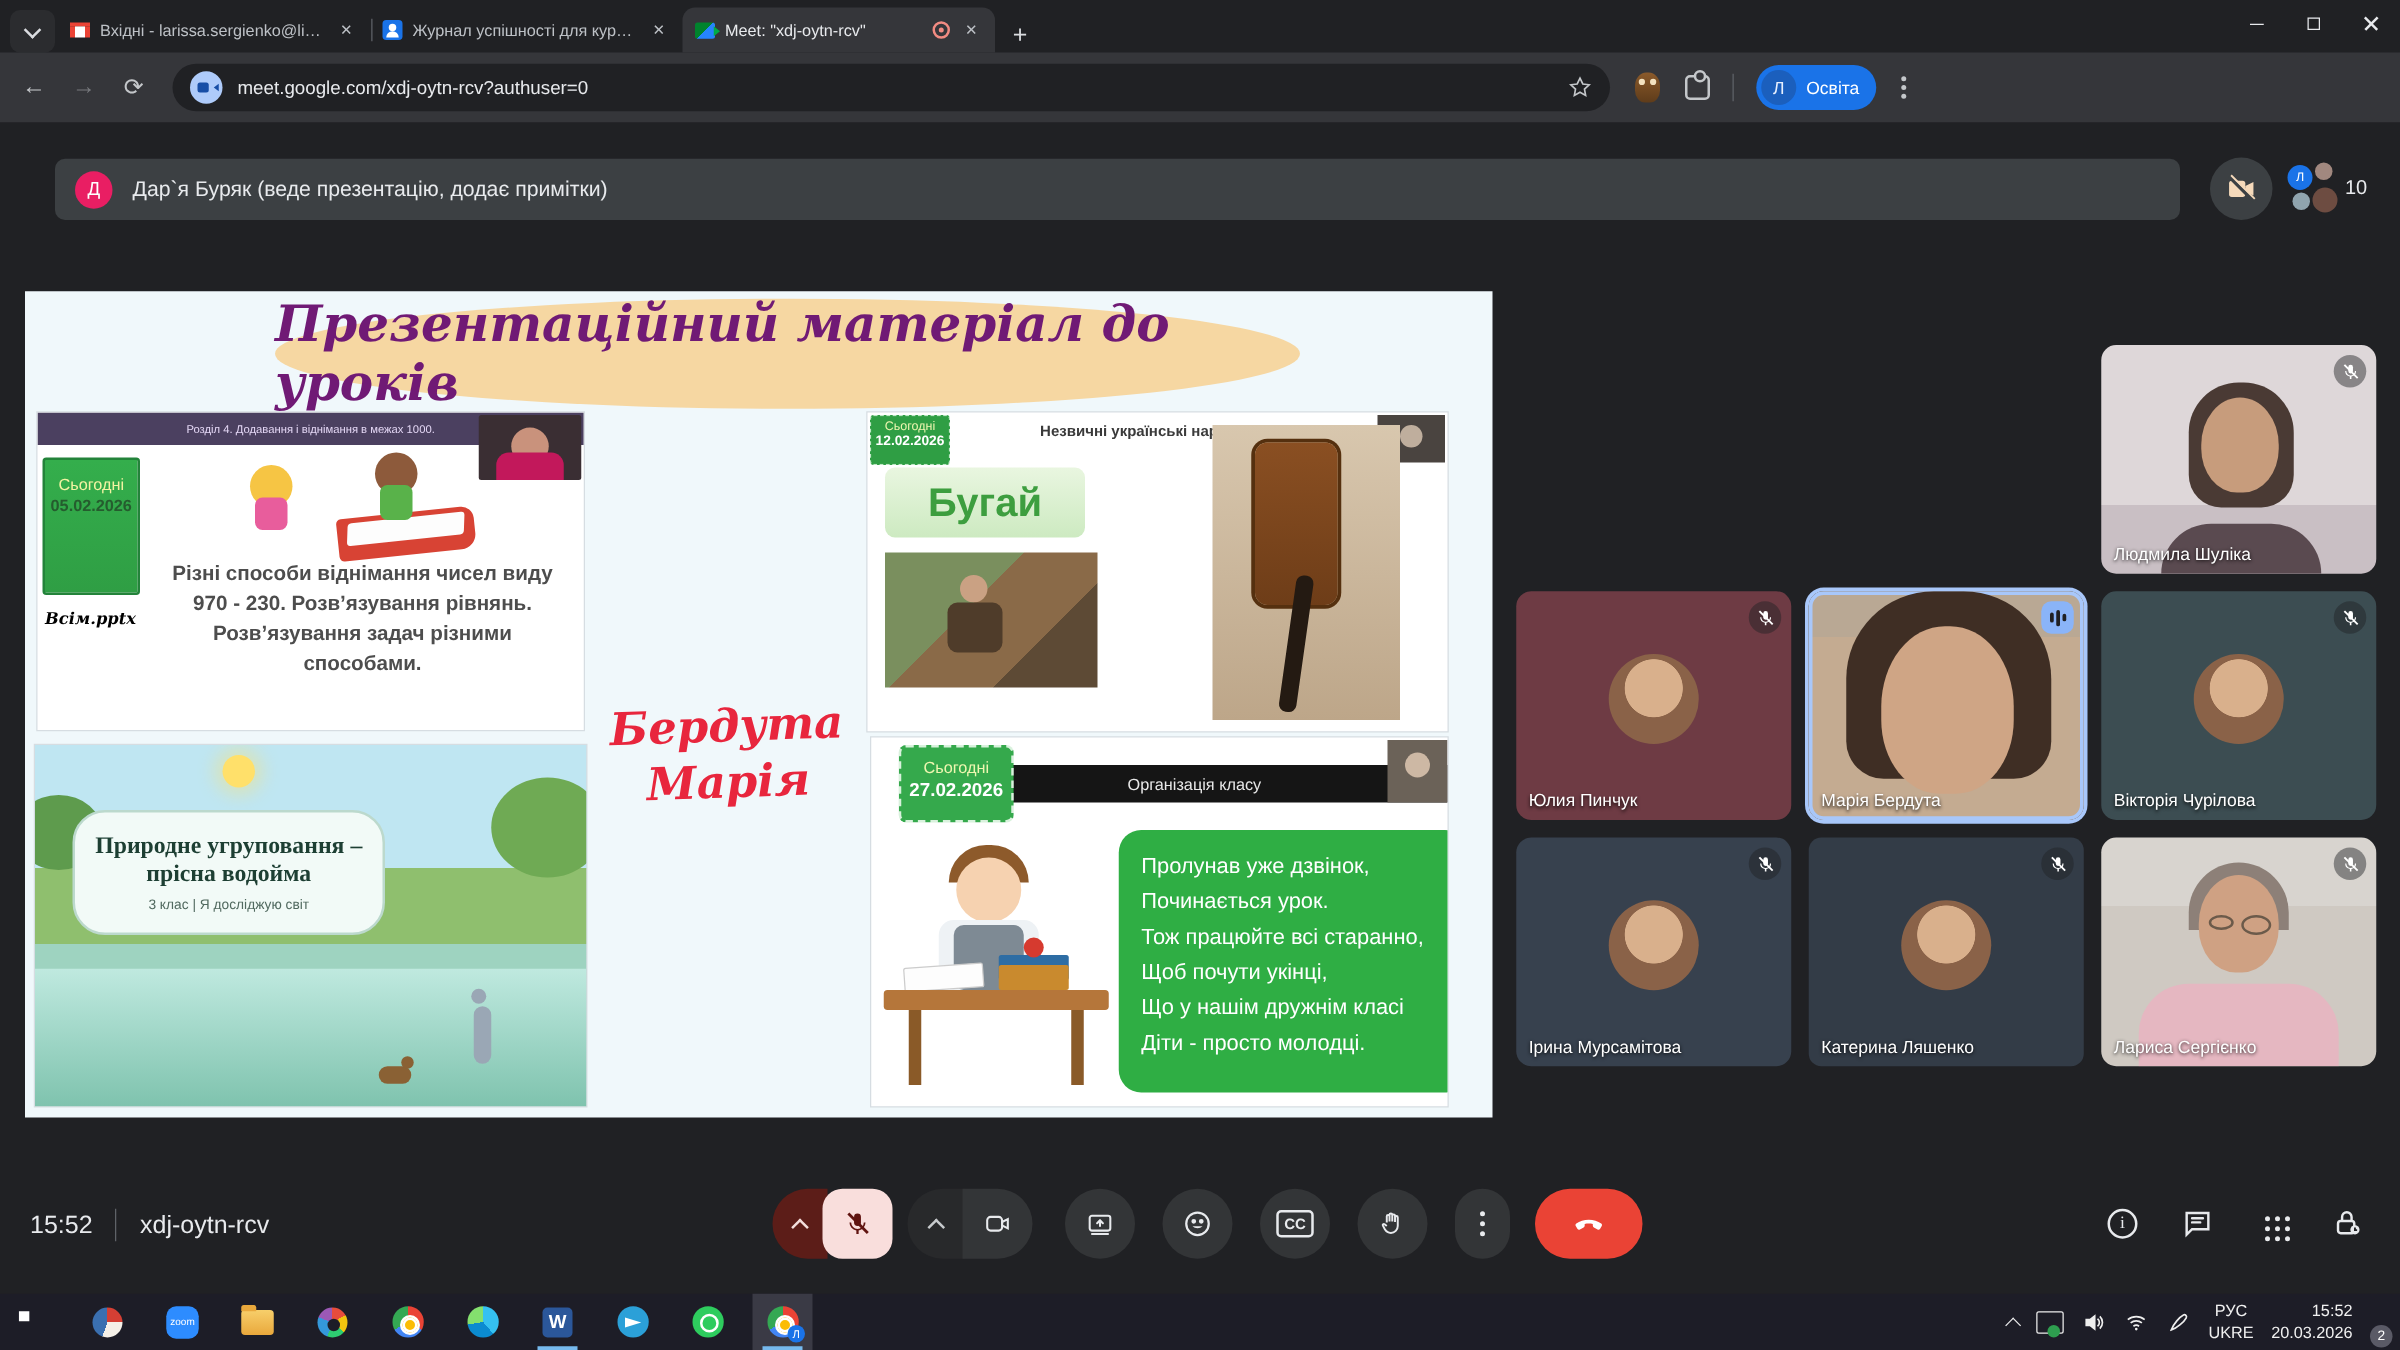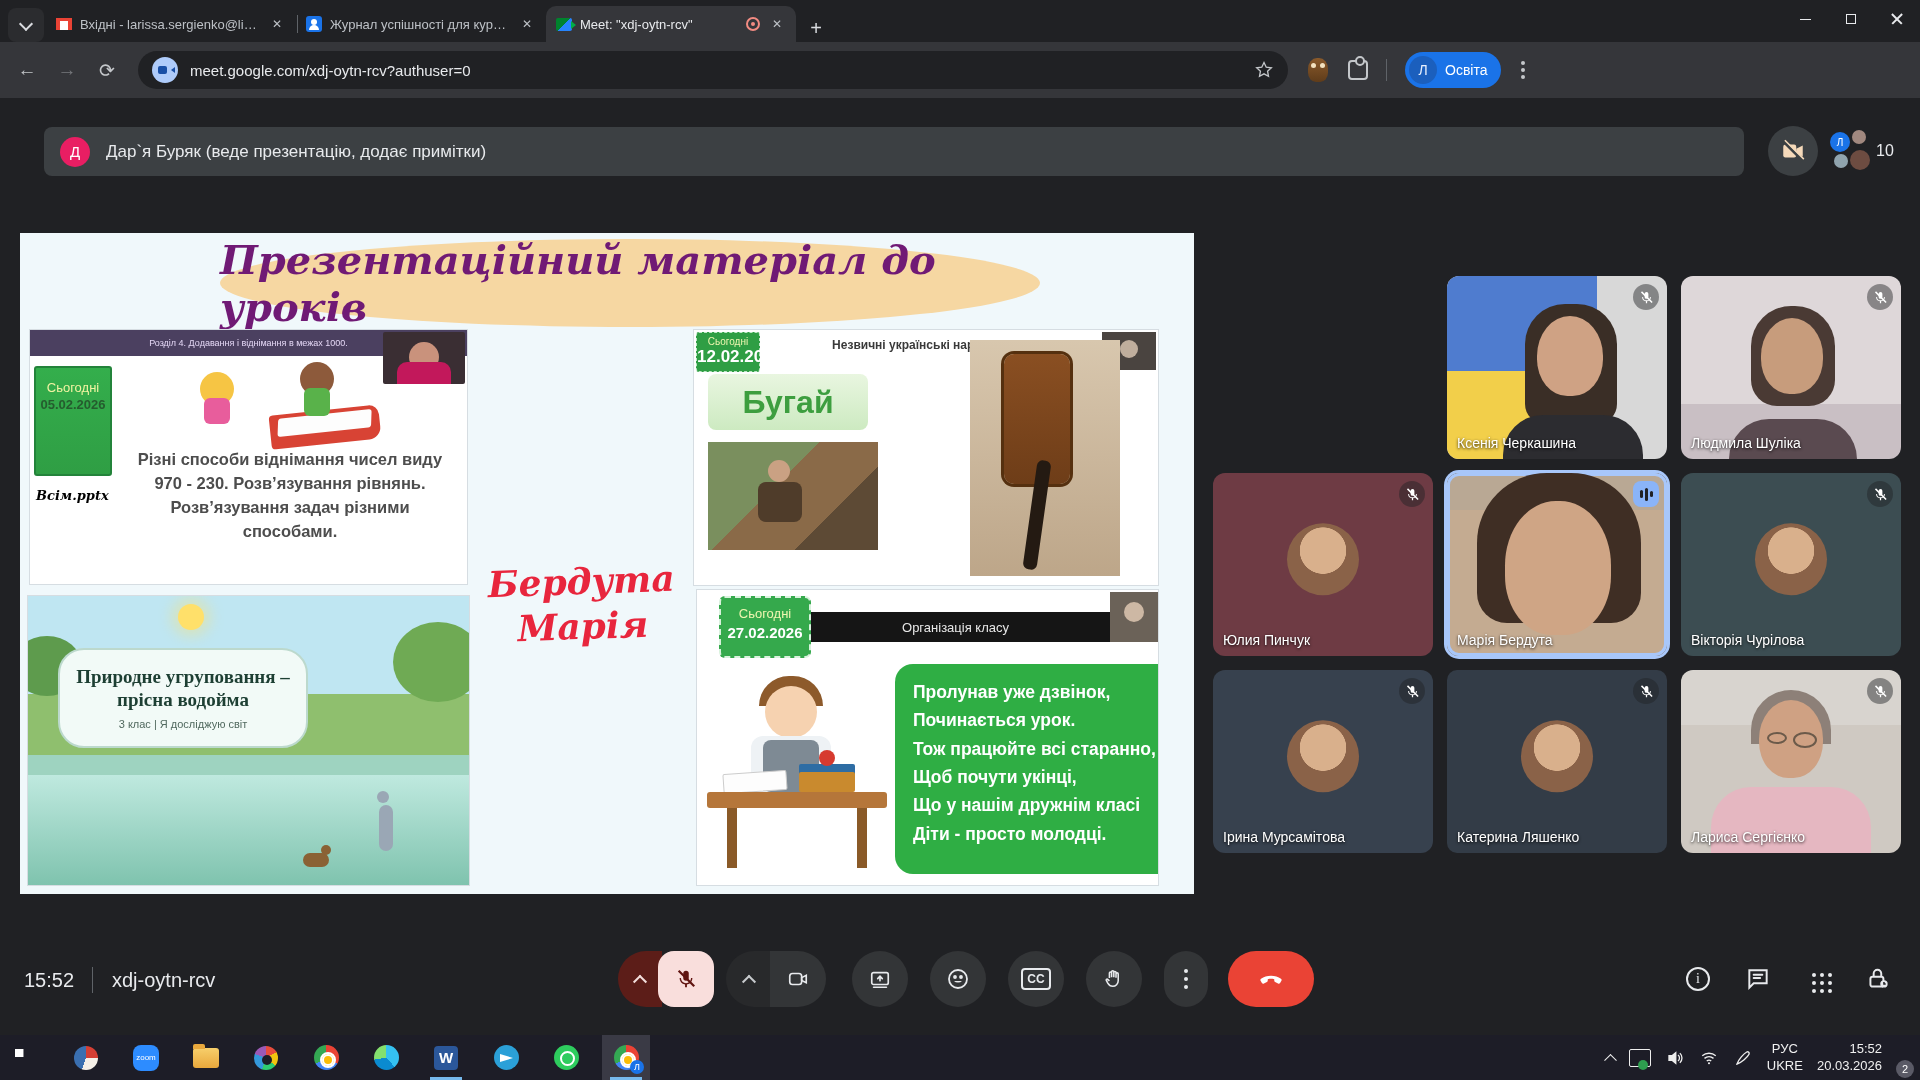--- a/index.html
+++ b/index.html
@@ -99,39 +99,39 @@
   .nat-frame { position:absolute; left:30px; top:52px; width:250px; height:100px; background:#f2faf7; border:2px solid #bcd9cd; border-radius:26px; display:flex; flex-direction:column; align-items:center; justify-content:center; gap:6px; padding:0 10px; }
   .nat-title { font-family:"Liberation Serif", serif; font-weight:bold; color:#1d3f33; font-size:19px; text-align:center; line-height:1.2; }
   .nat-sub { color:#51695f; font-size:11px; }
   .nat-heron { position:absolute; right:76px; bottom:34px; width:14px; height:46px; border-radius:7px; background:#9aa7b5; }
   .nat-heron::before { content:""; position:absolute; left:-2px; top:-14px; width:12px; height:12px; border-radius:50%; background:#9aa7b5; }
   .nat-duck { position:absolute; right:140px; bottom:18px; width:26px; height:14px; border-radius:8px; background:#8a6134; }
   .nat-duck::before { content:""; position:absolute; right:-2px; top:-8px; width:10px; height:10px; border-radius:50%; background:#8a6134; }
   
   .instr { left:674px; top:97px; width:464px; height:255px; }
   .instr-tag { position:absolute; left:2px; top:2px; width:64px; height:40px; background:#2f9e44; border:1px dashed #bfe8c6; border-radius:3px; text-align:center; padding-top:3px; }
-  .instr-tag .t1 { color:#eef6b0; font-size:10px; } .instr-tag .t2 { color:#fff; font-size:17px; font-weight:bold; }
+  .instr-tag .t1 { color:#eef6b0; font-size:10px; } .instr-tag .t2 { color:#fff; font-size:11px; font-weight:bold; }
   .instr-head { position:absolute; left:120px; top:8px; width:280px; color:#3a3a3a; font-size:12px; font-weight:bold; text-align:center; }
   .instr-cam { position:absolute; right:2px; top:2px; width:54px; height:38px; background:#4a4440; }
   .instr-cam::before { content:""; position:absolute; left:18px; top:8px; width:18px; height:18px; border-radius:50%; background:#bfae9d; }
   .bugai { position:absolute; left:14px; top:44px; width:160px; height:56px; border-radius:8px; background:linear-gradient(#e9f6e0,#cdeac1); display:flex; align-items:center; justify-content:center; color:#3d9e3f; font-size:32px; font-weight:bold; }
   .instr-man { position:absolute; left:14px; top:112px; width:170px; height:108px; background:linear-gradient(135deg,#7a8f5e 0 40%,#8a6a48 40% 70%,#5d4a35 70%); }
   .instr-man::before { content:""; position:absolute; left:60px; top:18px; width:22px; height:22px; border-radius:50%; background:#caa183; }
   .instr-man::after { content:""; position:absolute; left:50px; top:40px; width:44px; height:40px; border-radius:8px; background:#4f3c2a; }
   .instr-body { position:absolute; left:276px; top:10px; width:150px; height:236px; background:linear-gradient(#d8c7ae,#bda689); }
   .instr-body::before { content:""; position:absolute; left:34px; top:14px; width:66px; height:130px; border-radius:10px; background:linear-gradient(#8a4f22,#6e3d18); box-shadow:0 0 0 3px #55300f; }
   .instr-body::after { content:""; position:absolute; left:60px; top:120px; width:14px; height:110px; background:#241a12; border-radius:6px; transform:rotate(8deg); }
   
   .org { left:677px; top:357px; width:461px; height:295px; }
   .org-tag { position:absolute; left:22px; top:6px; width:92px; height:62px; background:#35a94c; border:2px dashed #d9f2dd; border-radius:6px; text-align:center; padding-top:8px; z-index:2; }
   .org-tag .t1 { color:#eef6b0; font-size:13px; } .org-tag .t2 { color:#fff; font-size:15px; font-weight:bold; margin-top:3px; }
   .org-head { position:absolute; left:56px; top:22px; width:405px; height:30px; background:#151515; color:#e8e8e8; font-size:13px; display:flex; align-items:center; justify-content:center; }
   .org-cam { position:absolute; right:0px; top:2px; width:48px; height:50px; background:#6b6258; z-index:3; }
   .org-cam::before { content:""; position:absolute; left:14px; top:10px; width:20px; height:20px; border-radius:50%; background:#cdb8a4; }
-  .org-poem { position:absolute; left:198px; top:74px; width:279px; height:210px; background:#2fae44; border-radius:18px; color:#fff; font-size:17.5px; font-weight:bold; line-height:1.62; padding:14px 0 0 18px; }
+  .org-poem { position:absolute; left:198px; top:74px; width:279px; height:210px; background:#2fae44; border-radius:18px; color:#fff; font-size:17.5px; font-weight:normal; line-height:1.62; padding:14px 0 0 18px; }
   .boy { position:absolute; left:10px; top:86px; width:180px; height:200px; }
   .boy .head { position:absolute; left:58px; top:10px; width:52px; height:52px; border-radius:50%; background:#f6d2b0; }
   .boy .hair { position:absolute; left:52px; top:0px; width:64px; height:30px; border-radius:30px 30px 0 0; background:#8d5a2b; }
   .boy .shirt { position:absolute; left:44px; top:60px; width:80px; height:56px; border-radius:12px; background:#eef2f5; }
   .boy .vest { position:absolute; left:56px; top:64px; width:56px; height:52px; border-radius:8px; background:#7e8a94; }
   .boy .desk { position:absolute; left:0px; top:116px; width:180px; height:16px; background:#b5763a; border-radius:3px; }
   .boy .leg { position:absolute; left:20px; top:132px; width:10px; height:60px; background:#8a5a28; }
   .boy .leg2 { left:150px; }
   .boy .book { position:absolute; left:16px; top:96px; width:64px; height:20px; background:#fdfdfd; border:1px solid #ccc; border-radius:2px; transform:rotate(-4deg); }
   .boy .stack { position:absolute; left:92px; top:96px; width:56px; height:20px; background:#c98a2e; border-radius:2px; box-shadow:0 -8px 0 #2e6da4; }
@@ -400,33 +400,20 @@
           <div>Діти - просто молодці.</div>
         </div>
       </div>
 
       <div class="annotation script">
         <div>Бердута</div>
         <div>Марія</div>
       </div>
     </div>
 
-    <div class="tile t1 bg-flag" style="left:1447px; top:178px;">
-      <span class="hair silh"></span>
-        <span class="head-shape silh"></span>
-        <span class="body-shape silh"></span>
-      <span class="micoff">
-          <svg width="15" height="15" viewBox="0 0 24 24" fill="#fff">
-            <path d="M12 14a3 3 0 0 0 3-3V6a3 3 0 0 0-6 0v5a3 3 0 0 0 3 3z"></path>
-            <path d="M17.5 11a5.5 5.5 0 0 1-11 0H5a7 7 0 0 0 6 6.9V21h2v-3.1a7 7 0 0 0 6-6.9z"></path>
-            <line x1="4" y1="3" x2="21" y2="20" stroke="#fff" stroke-width="2.4"></line>
-          </svg>
-        </span>
-      <span class="pname">Ксенія Черкашина</span>
-    </div>
     <div class="tile t2 bg-room" style="left:1681px; top:178px;">
       <span class="hair silh"></span>
         <span class="head-shape silh"></span>
         <span class="body-shape silh"></span>
       <span class="micoff">
           <svg width="15" height="15" viewBox="0 0 24 24" fill="#fff">
             <path d="M12 14a3 3 0 0 0 3-3V6a3 3 0 0 0-6 0v5a3 3 0 0 0 3 3z"></path>
             <path d="M17.5 11a5.5 5.5 0 0 1-11 0H5a7 7 0 0 0 6 6.9V21h2v-3.1a7 7 0 0 0 6-6.9z"></path>
             <line x1="4" y1="3" x2="21" y2="20" stroke="#fff" stroke-width="2.4"></line>
           </svg>

